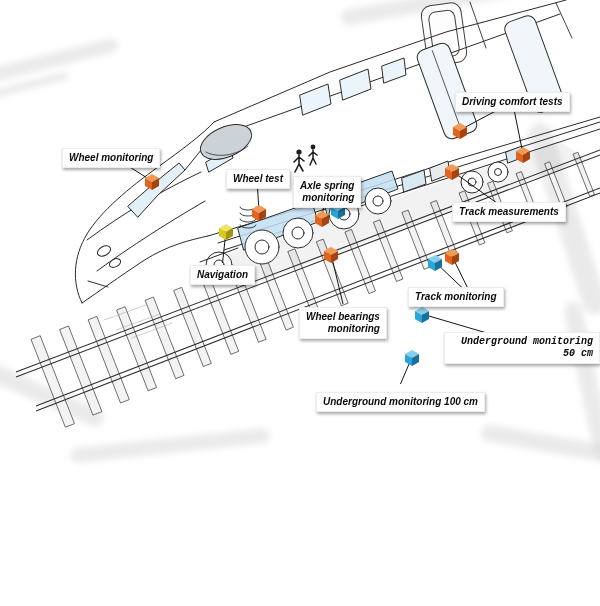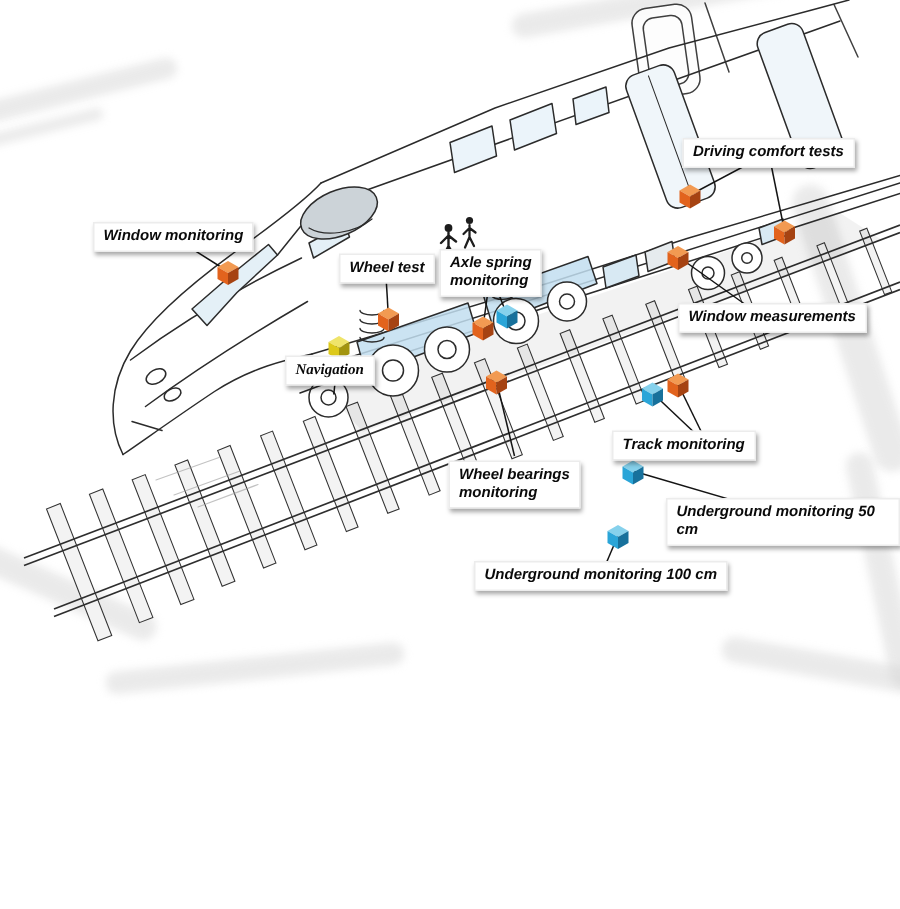--- a/index.html
+++ b/index.html
@@ -5,21 +5,21 @@
   html,body{margin:0;padding:0;background:#ffffff;}
   .stage{position:relative;width:600px;height:606px;background:#ffffff;overflow:hidden;
          font-family:"Liberation Sans",sans-serif;}
   .smudge{position:absolute;background:#d6d6d6;opacity:.5;border-radius:12px;filter:blur(3px);z-index:1;}
   svg.layer{position:absolute;left:0;top:0;}
   #train-svg{z-index:10;}
   #overlay{z-index:20;}
   #annotations{position:absolute;left:0;top:0;width:600px;height:606px;z-index:30;pointer-events:none;}
   .callout{position:absolute;background:#ffffff;color:#0a0a0a;font-size:10px;font-weight:bold;
            font-style:italic;line-height:1.2;padding:3px 6px;border:1px solid #ececec;
-           box-shadow:1px 2px 3px rgba(0,0,0,.35);white-space:pre-line;text-align:left;}
+           box-shadow:1px 2px 3px rgba(0,0,0,.35);white-space:pre-line;text-align:right;}
 </style>
 </head>
 <body>
 
 <div class="stage">
 
   <div class="smudge" style="left:-30px;top:55px;width:150px;height:14px;transform:rotate(-14deg);"></div>
   <div class="smudge" style="left:-20px;top:82px;width:90px;height:8px;transform:rotate(-14deg);"></div>
   <div class="smudge" style="left:340px;top:-6px;width:190px;height:16px;transform:rotate(-10deg);"></div>
   <div class="smudge" style="left:548px;top:120px;width:200px;height:24px;transform:rotate(72deg);transform-origin:0 0;"></div>
@@ -214,27 +214,27 @@
         <polygon points="422,315 429,311 429,319 422,323" fill="#17719c"></polygon>
       </g>
       <g>
         <polygon points="405,354 412,350 419,354 412,358" fill="#86d1ec"></polygon>
         <polygon points="405,354 412,358 412,366 405,362" fill="#2aa5d8"></polygon>
         <polygon points="412,358 419,354 419,362 412,366" fill="#17719c"></polygon>
       </g>
     </svg>
 
   <div id="annotations">
-      <div class="callout" style="left: 62px; top: 148px;">Window monitoring</div>
+      <div class="callout" style="left: 62px; top: 148px;">Wheel monitoring</div>
       <div class="callout" style="left: 226px; top: 169px;">Wheel test</div>
-      <div class="callout" style="left: 293px; top: 166px;">Axle spring
+      <div class="callout" style="left: 293px; top: 176px;">Axle spring
 monitoring</div>
       <div class="callout" style="left: 455px; top: 92px;">Driving comfort tests</div>
-      <div class="callout" style="left: 452px; top: 202px;">Window measurements</div>
-      <div class="callout" style="left: 190px; top: 237px; font-family: Liberation Serif, serif;">Navigation</div>
+      <div class="callout" style="left: 452px; top: 202px;">Track measurements</div>
+      <div class="callout" style="left: 190px; top: 265px;">Navigation</div>
       <div class="callout" style="left: 299px; top: 288px; margin-top: 19px;">Wheel bearings
 monitoring</div>
       <div class="callout" style="left: 408px; top: 287px;">Track monitoring</div>
-      <div class="callout" style="left: 444px; top: 332px;">Underground monitoring 50 cm</div>
-      <div class="callout" style="left: 316px; top: 374px;">Underground monitoring 100 cm</div>
+      <div class="callout" style="left: 444px; top: 332px; font-family: Liberation Mono, monospace;">Underground monitoring 50 cm</div>
+      <div class="callout" style="left: 316px; top: 392px;">Underground monitoring 100 cm</div>
     </div>
 
 </div>
 
 </body></html>

